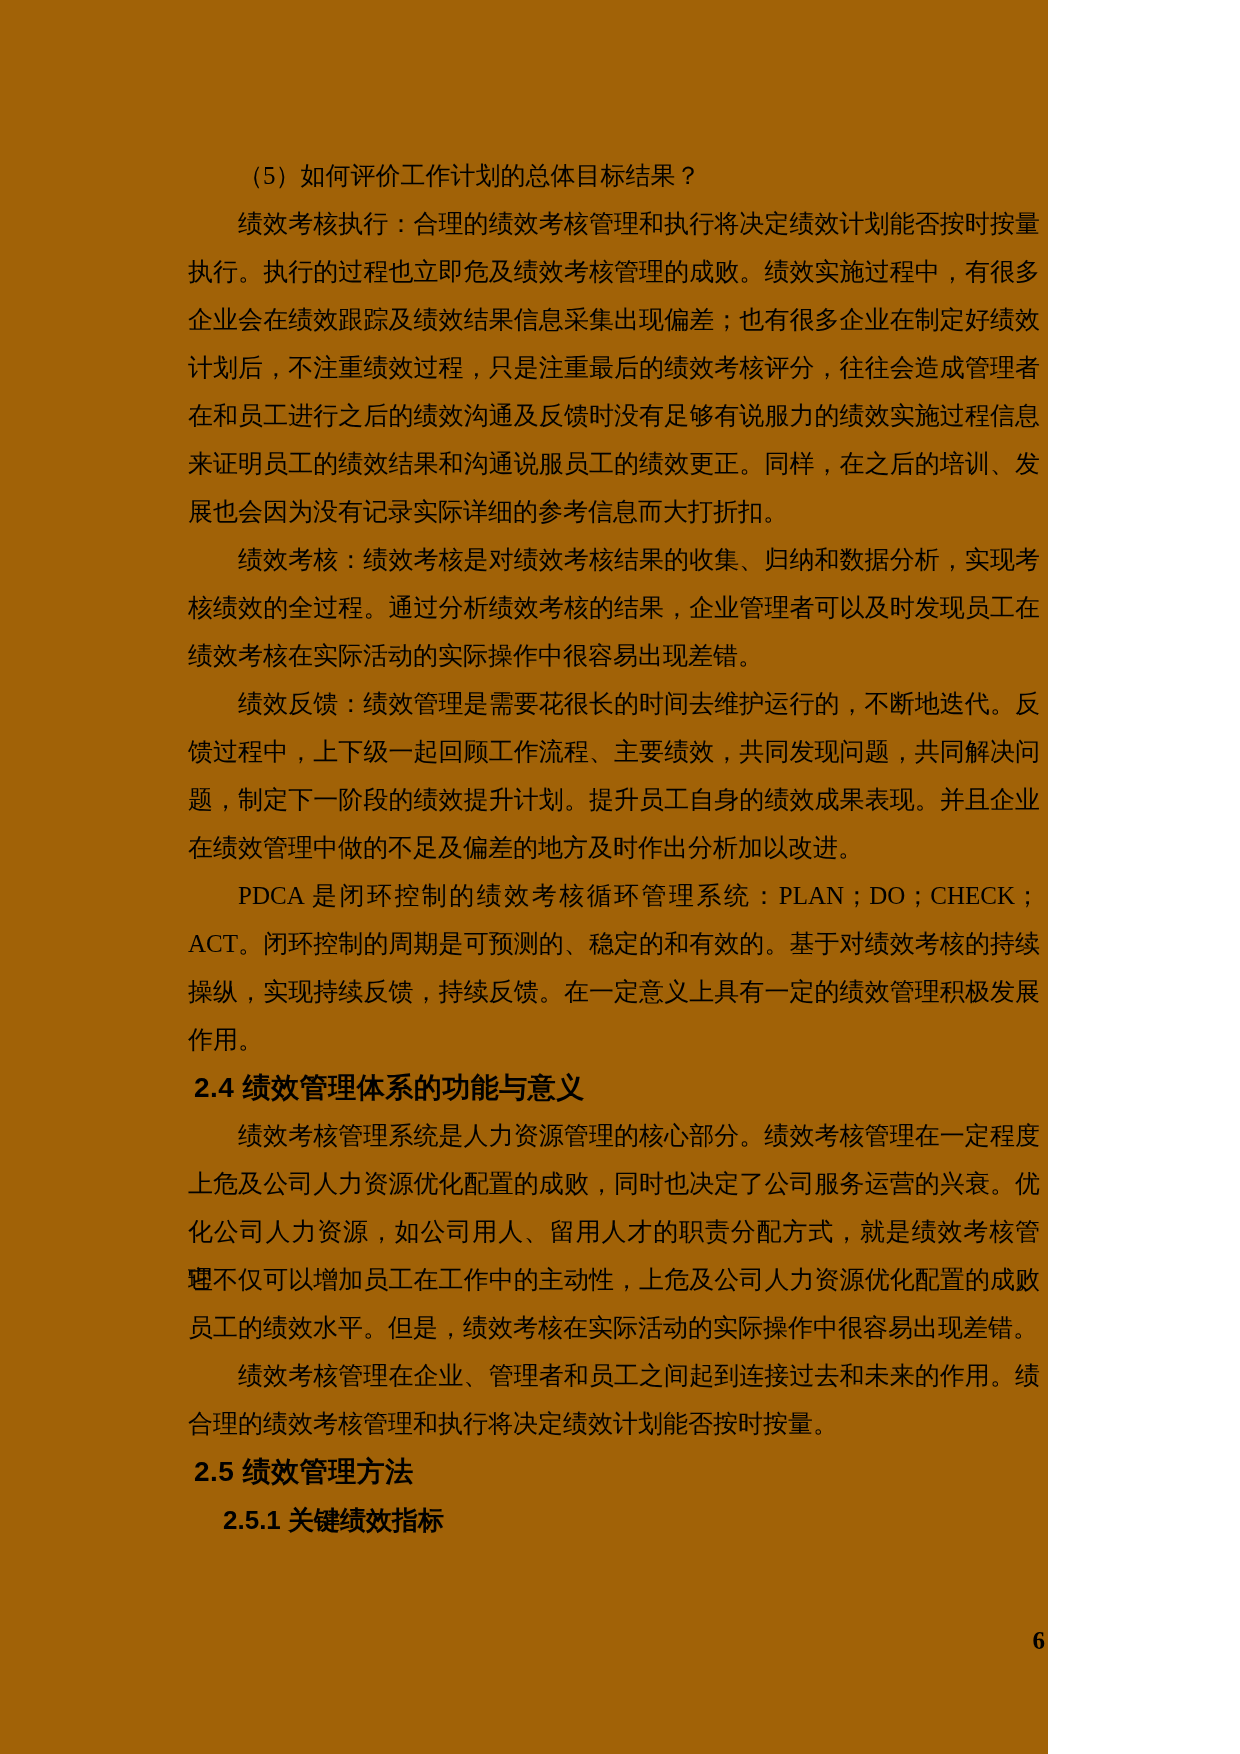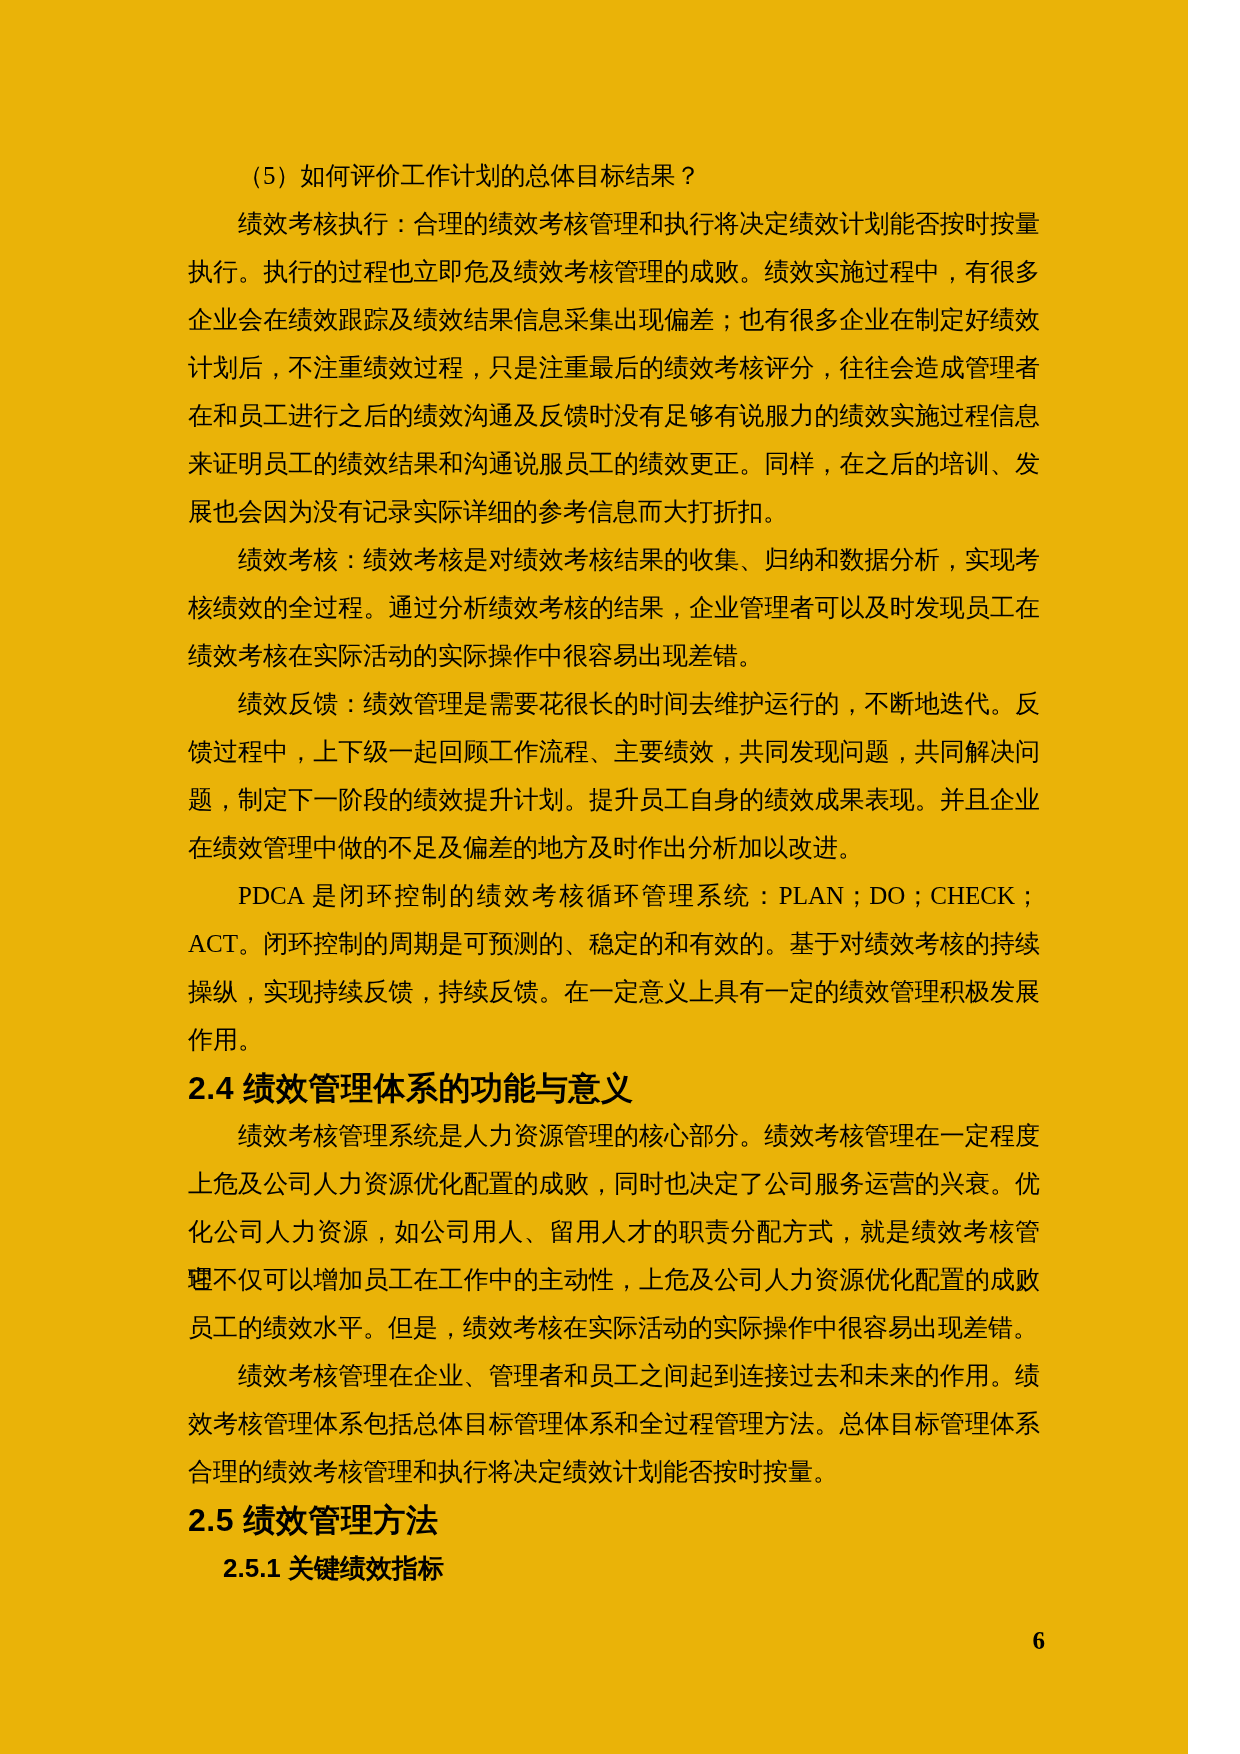--- a/index.html
+++ b/index.html
@@ -2,23 +2,23 @@
 <html><head>
 <meta charset="utf-8">
 <style>
   html, body {
     margin: 0;
     padding: 0;
     background: #ffffff;
   }
   .page {
     position: relative;
-    width: 1188px;
+    width: 1048px;
     height: 1754px;
-    background: #eab308;
+    background: #a16207;
     color: #000000;
     font-family: "Liberation Serif", "DejaVu Serif", serif;
     overflow: hidden;
   }
   .content {
     position: absolute;
     left: 188px;
     top: 152px;
     width: 852px;
   }
@@ -31,24 +31,25 @@
   .line.fill {
     text-align: justify;
     text-align-last: justify;
   }
   .line.indent {
     text-indent: 50px;
   }
   .h2-line {
     height: 48px;
     line-height: 48px;
-    font-size: 32px;
+    font-size: 28px;
     font-weight: 900;
     font-family: "Liberation Sans", "DejaVu Sans", sans-serif;
     letter-spacing: 0.5px;
+    margin-left: 6px;
   }
   .h3-line {
     height: 48px;
     line-height: 48px;
     font-size: 26px;
     font-weight: bold;
     font-family: "Liberation Sans", "DejaVu Sans", sans-serif;
     margin-left: 35px;
   }
   .page-number {
@@ -101,20 +102,19 @@
       <div class="h2-line">2.4 绩效管理体系的功能与意义</div>
       <div class="paragraph">
         <div class="line fill indent">绩效考核管理系统是人力资源管理的核心部分。绩效考核管理在一定程度</div>
         <div class="line fill">上危及公司人力资源优化配置的成败，同时也决定了公司服务运营的兴衰。优</div>
         <div class="line fill">化公司人力资源，如公司用人、留用人才的职责分配方式，就是绩效考核管理。</div>
         <div class="line fill">它不仅可以增加员工在工作中的主动性，上危及公司人力资源优化配置的成败</div>
         <div class="line">员工的绩效水平。但是，绩效考核在实际活动的实际操作中很容易出现差错。</div>
       </div>
       <div class="paragraph">
         <div class="line fill indent">绩效考核管理在企业、管理者和员工之间起到连接过去和未来的作用。绩</div>
-        <div class="line fill">效考核管理体系包括总体目标管理体系和全过程管理方法。总体目标管理体系</div>
         <div class="line">合理的绩效考核管理和执行将决定绩效计划能否按时按量。</div>
       </div>
       <div class="h2-line">2.5 绩效管理方法</div>
       <div class="h3-line">2.5.1 关键绩效指标</div>
     </div>
   <div class="page-number">6</div>
 </div>
 
 </body></html>

